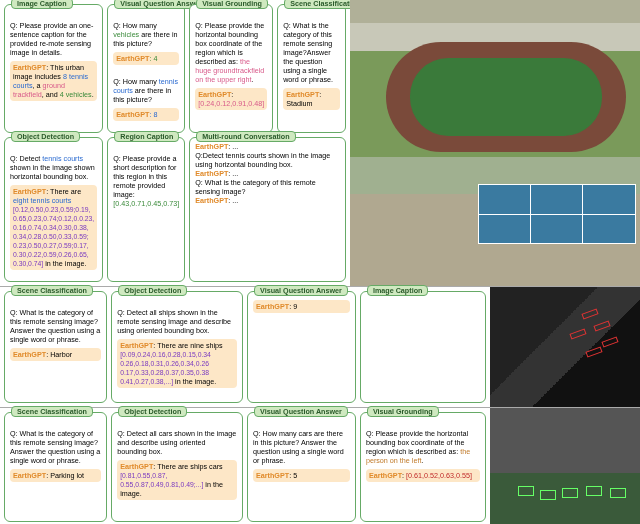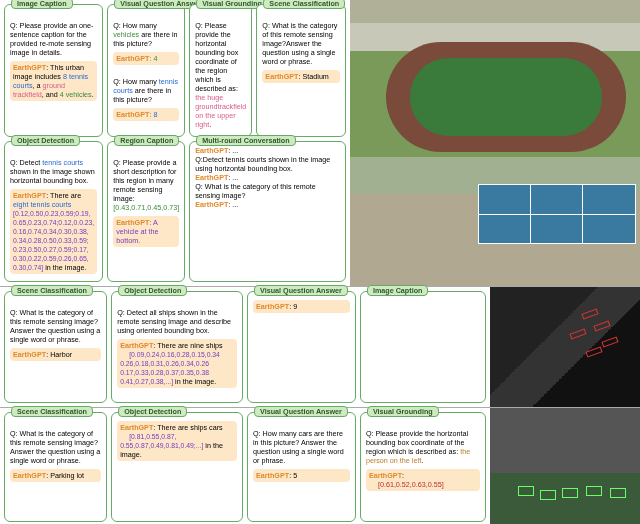--- a/index.html
+++ b/index.html
@@ -8,21 +8,21 @@
   .row1{height:286px;border-bottom:1px solid #aaa;}
   .row2{height:120px;border-bottom:1px solid #aaa;}
   .row3{height:118px;}
   .card{border:1px solid #6a6;border-radius:6px;padding:4px 5px 5px 5px;position:relative;background:#fff;box-sizing:border-box;}
   .tag{position:absolute;top:-7px;left:6px;background:#cfe9c0;border:1px solid #6a6;border-radius:4px;padding:0 5px;font-weight:bold;color:#2a5a2a;white-space:nowrap;}
   .q{margin-top:12px;}
   .ans{background:#fde7c7;border-radius:4px;padding:2px 3px;margin-top:4px;}
   .eg{color:#e08a2a;font-weight:bold;}
   .c-blue{color:#2a6ad0;}
   .c-pink{color:#d85a8a;}
-  .c-red{color:#c02a2a;margin-left:9px;}
+  .c-red{color:#c02a2a;}
   .c-green{color:#3a8a3a;}
   .c-purple{color:#7a3ac0;}
   .c-orange{color:#c07a2a;}
   .coords{color:#7a3ac0;font-size:6.8px;line-height:1.15;}
   .imgbox{position:relative;flex:0 0 auto;}
   
   .r1sat{width:290px;height:286px;background:linear-gradient(180deg,#b0b098 0 8%,#c8c8b8 8% 18%,#7a9a5a 18% 55%,#a0b090 55% 68%,#b0a890 68% 100%);position:relative;}
   .track{position:absolute;left:36px;top:42px;width:240px;height:110px;background:#7a4a3a;border-radius:55px;}
   .field{position:absolute;left:60px;top:58px;width:192px;height:78px;background:#3a7a3a;border-radius:38px;}
   .courts{position:absolute;left:128px;top:184px;width:156px;height:58px;background:#3a7aa0;border:1px solid #fff;}
@@ -59,38 +59,38 @@
         <div class="tag">Visual Question Answer</div>
         <div class="q"><span>Q: How many </span><span class="c-green">vehicles</span><span> are there in this picture?</span></div>
         <div class="ans"><span class="eg">EarthGPT</span><span class="c-green">: 4</span></div>
         <div class="q"><span>Q: How many </span><span class="c-blue">tennis courts</span><span> are there in this picture?</span></div>
         <div class="ans"><span class="eg">EarthGPT</span><span class="c-blue">: 8</span></div>
       </div>
 
       <div class="card wide2" style="grid-column:3/4">
         <div class="tag">Visual Grounding</div>
         <div class="q"><span>Q: Please provide the horizontal bounding box coordinate of the region which is described as: </span><span class="c-pink">the huge groundtrackfield on the upper right</span><span>.</span></div>
+        <div class="ans"><span class="eg">EarthGPT</span><span>: </span><span class="c-pink">[0.24,0.12,0.91,0.48]</span></div>
       </div>
 
       <div class="card" style="grid-column:4/5;grid-row:1">
         <div class="tag">Scene Classification</div>
         <div class="q">Q: What is the category of this remote sensing image?Answer the question using a single word or phrase.</div>
         <div class="ans"><span class="eg">EarthGPT</span><span>: Stadium</span></div>
       </div>
 
       <div class="card" style="grid-row:2">
         <div class="tag">Object Detection</div>
         <div class="q"><span>Q: Detect </span><span class="c-blue">tennis courts</span><span> shown in the image shown horizontal bounding box.</span></div>
         <div class="ans"><span class="eg">EarthGPT</span><span>: There are </span><span class="c-blue">eight tennis courts</span> <span class="coords">[0.12,0.50,0.23,0.59;0.19, 0.65,0.23,0.74;0.12,0.0.23, 0.16,0.74,0.34,0.30,0.38, 0.34,0.28,0.50,0.33,0.59; 0.23,0.50,0.27,0.59;0.17, 0.30,0.22,0.59,0.26,0.65, 0.30,0.74]</span><span> in the image.</span></div>
       </div>
 
       <div class="card" style="grid-row:2">
         <div class="tag">Region Caption</div>
-        <div class="q"><span>Q: Please provide a short description for this region in many remote sensing image: </span><span class="c-green">[0.43,0.71,0.45,0.73]</span></div>
-        <div class="ans"><span class="eg">EarthGPT</span><span class="c-purple">: A vehicle at the bottom.</span></div>
+        <div class="q"><span>Q: Please provide a short description for this region in this remote provided image: </span><span class="c-green">[0.43,0.71,0.45,0.73]</span></div>
       </div>
 
       <div class="card" style="grid-column:3/5;grid-row:2">
         <div class="tag">Multi-round Conversation</div>
         <div><span class="eg">EarthGPT</span><span>: ...</span></div>
         <div>Q:Detect tennis courts shown in the image using horizontal bounding box.</div>
         <div><span class="eg">EarthGPT</span><span>: ...</span></div>
         <div>Q: What is the category of this remote sensing image?</div>
         <div><span class="eg">EarthGPT</span><span>: ...</span></div>
       </div>
@@ -136,20 +136,21 @@
 
   <div class="row row3">
     <div class="grid4" style="grid-template-columns:0.9fr 1.15fr 0.95fr 1.1fr;">
       <div class="card">
         <div class="tag">Scene Classification</div>
         <div class="q">Q: What is the category of this remote sensing image? Answer the question using a single word or phrase.</div>
         <div class="ans"><span class="eg">EarthGPT</span><span>: Parking lot</span></div>
       </div>
       <div class="card">
         <div class="tag">Object Detection</div>
+        <div class="q">Q: Detect all cars shown in the image and describe using oriented bounding box.</div>
         <div class="ans"><span class="eg">EarthGPT</span><span>: There are ships cars </span><span class="c-red coords">[0.81,0.55,0.87, 0.55,0.87,0.49,0.81,0.49;...]</span><span> in the image.</span></div>
       </div>
       <div class="card">
         <div class="tag">Visual Question Answer</div>
         <div class="q">Q: How many cars are there in this picture? Answer the question using a single word or phrase.</div>
         <div class="ans"><span class="eg">EarthGPT</span><span>: 5</span></div>
       </div>
       <div class="card">
         <div class="tag">Visual Grounding</div>
         <div class="q"><span>Q: Please provide the horizontal bounding box coordinate of the region which is described as: </span><span class="c-orange">the person on the left</span><span>.</span></div>

